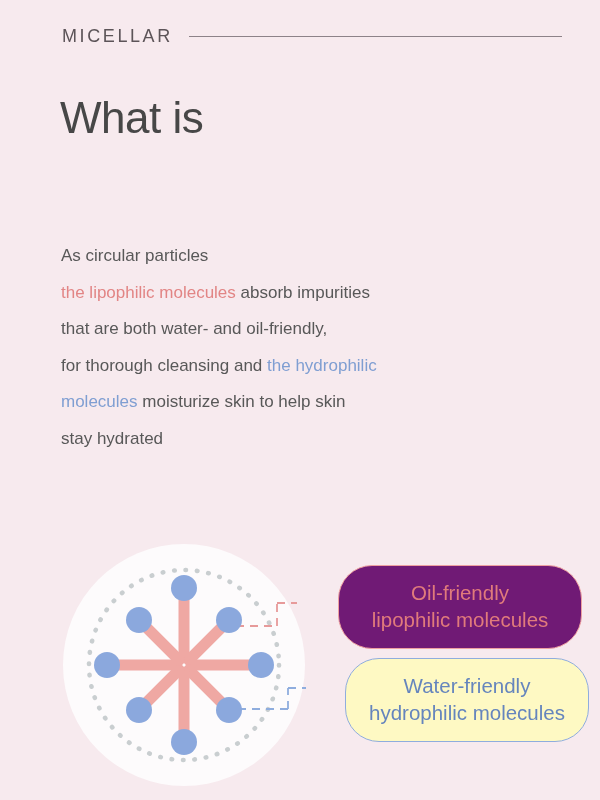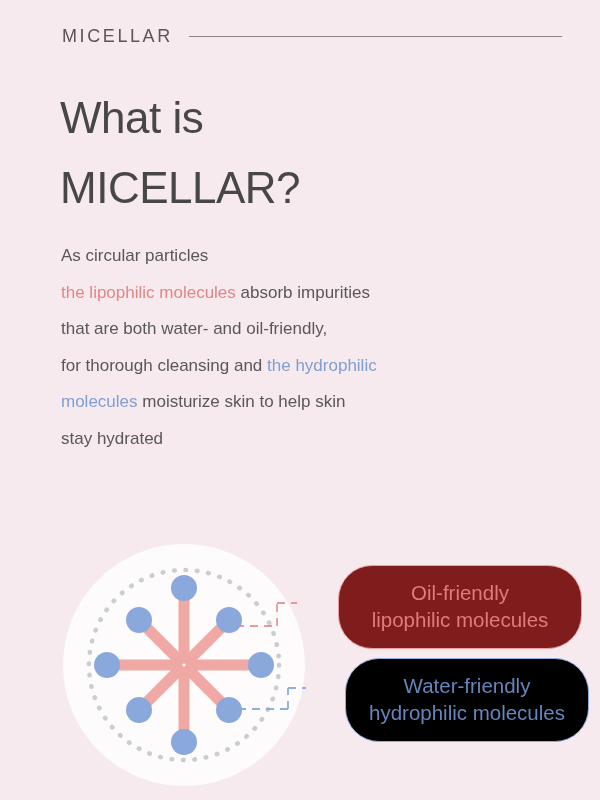--- a/index.html
+++ b/index.html
@@ -90,44 +90,43 @@
     line-height: 27px;
     font-weight: 300;
   }
   .callout-line { display: block; white-space: nowrap; }
   .callout-pink {
     left: 338px;
     top: 565px;
     width: 244px;
     height: 84px;
     border: 1.6px solid #eea0a0;
-    background: #7f1d1d;
+    background: #701a75;
     color: #e07b7b;
   }
   .callout-blue {
     left: 345px;
     top: 658px;
     width: 244px;
     height: 84px;
     border: 1.6px solid #8fadde;
-    background: #000000;
+    background: #fef9c3;
     color: #6585bd;
   }
 </style>
 </head>
 <body>
 
 <div class="eyebrow-row">
   <div class="eyebrow-label">MICELLAR</div>
   <div class="eyebrow-rule"></div>
 </div>
 
 <h1 class="title">
   <span class="title-line">What is</span>
-  <span class="title-line">MICELLAR?</span>
 </h1>
 
 <div class="body-copy">
   <span class="body-line">As circular particles</span>
   <span class="body-line"><span class="hl-pink">the lipophilic molecules</span><span> absorb impurities</span></span>
   <span class="body-line">that are both water- and oil-friendly,</span>
   <span class="body-line"><span>for thorough cleansing and </span><span class="hl-blue">the hydrophilic</span></span>
   <span class="body-line"><span class="hl-blue">molecules</span><span> moisturize skin to help skin</span></span>
   <span class="body-line">stay hydrated</span>
 </div>

